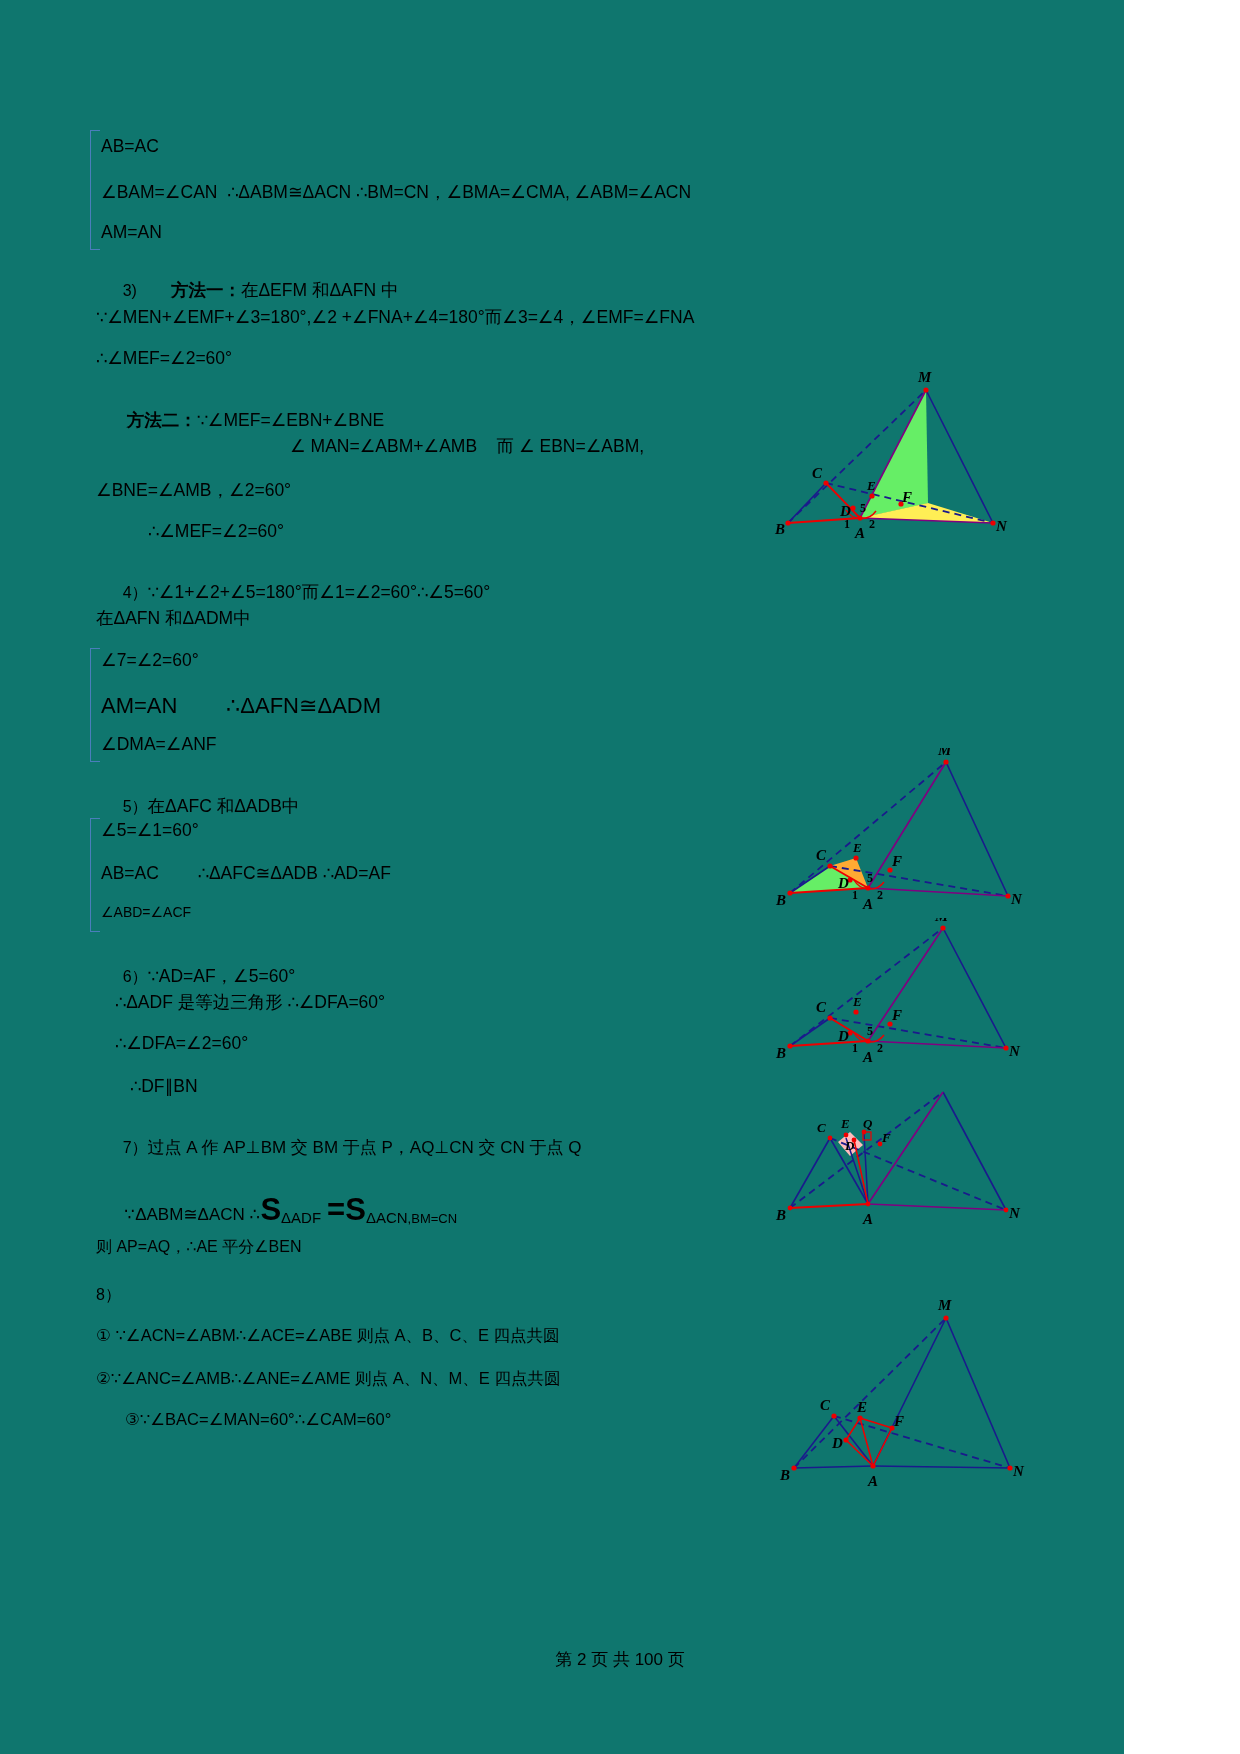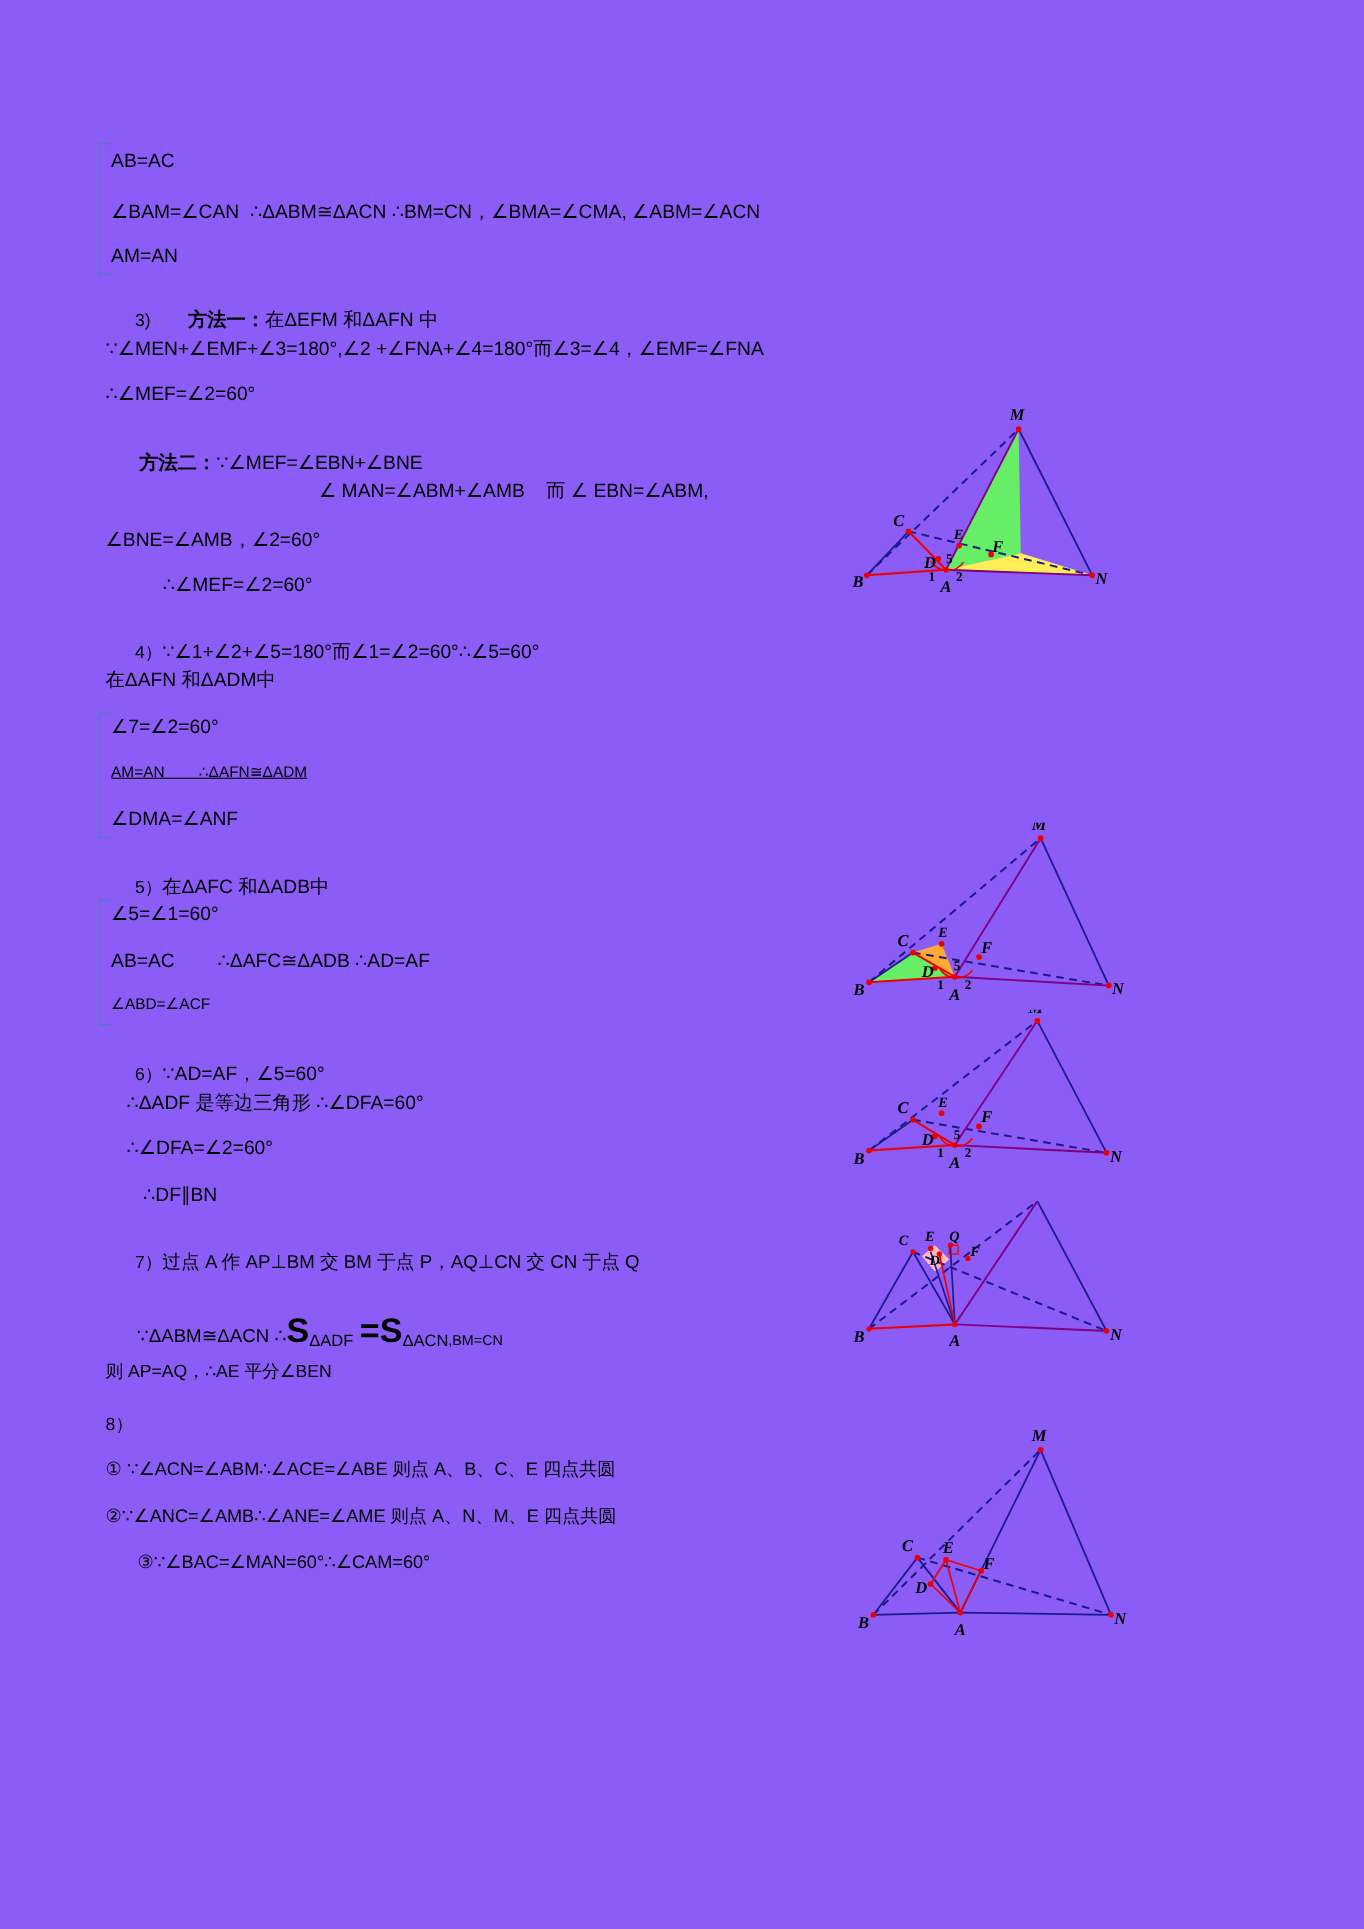--- a/index.html
+++ b/index.html
@@ -2,23 +2,23 @@
 <html><head>
 <meta charset="utf-8">
 <style>
   html, body {
     margin: 0;
     padding: 0;
     background: #ffffff;
   }
   .page {
     position: relative;
-    width: 1240px;
+    width: 1124px;
     height: 1754px;
-    background: #8b5cf6;
+    background: #0f766e;
     font-family: "Liberation Sans", "DejaVu Sans", sans-serif;
     overflow: hidden;
   }
 
   .ln { position: absolute; white-space: pre; color:#000; }
 
   
   .brace {
     position: absolute;
     border-left: 1.6px solid #4a7ebb;
@@ -93,21 +93,21 @@
     <div class="ln" style="left:96px; top:478px; font-size:17.5px;">∠BNE=∠AMB，∠2=60°</div>
     <div class="ln" style="left:148px; top:521px; font-size:17.5px;">∴∠MEF=∠2=60°</div>
 
     <div class="ln" style="left:96px; top:562px;">
       <span style="font-size:16px;">4）</span><span style="font-size:17.5px;">∵∠1+∠2+∠5=180°而∠1=∠2=60°∴∠5=60°</span>
     </div>
     <div class="ln" style="left:96px; top:606px; font-size:17.5px;">在ΔAFN 和ΔADM中</div>
 
     <div class="brace" style="left:90px; top:648px; height:112px;"></div>
     <div class="ln" style="left:101px; top:650px; font-size:17.5px;">∠7=∠2=60°</div>
-    <div class="ln" style="left:101px; top:693px; font-size:14px;text-decoration:underline;">AM=AN        ∴ΔAFN≅ΔADM</div>
+    <div class="ln" style="left:101px; top:693px; font-size:22px;">AM=AN        ∴ΔAFN≅ΔADM</div>
     <div class="ln" style="left:101px; top:734px; font-size:17.5px;">∠DMA=∠ANF</div>
 
     <div class="ln" style="left:96px; top:776px;">
       <span style="font-size:16px;">5）</span><span style="font-size:17.5px;">在ΔAFC 和ΔADB中</span>
     </div>
     <div class="brace" style="left:90px; top:818px; height:112px;"></div>
     <div class="ln" style="left:101px; top:820px; font-size:17.5px;">∠5=∠1=60°</div>
     <div class="ln" style="left:101px; top:863px; font-size:17.5px;">AB=AC        ∴ΔAFC≅ΔADB ∴AD=AF</div>
     <div class="ln" style="left:101px; top:904px; font-size:14px;">∠ABD=∠ACF</div>
 
@@ -125,20 +125,23 @@
       <span>∵ΔABM≅ΔACN ∴</span><span class="big-s">S</span><span class="sub">ΔADF</span><span class="big-s" style="margin-left:6px;">=S</span><span class="sub">ΔACN</span><span class="subsm">,BM=CN</span>
     </div>
     <div class="ln" style="left:96px; top:1237px; font-size:16px;">则 AP=AQ，∴AE 平分∠BEN</div>
 
     <div class="ln" style="left:96px; top:1285px; font-size:16px;">8）</div>
     <div class="ln" style="left:96px; top:1325px; font-size:16.5px;">① ∵∠ACN=∠ABM∴∠ACE=∠ABE 则点 A、B、C、E 四点共圆</div>
     <div class="ln" style="left:96px; top:1368px; font-size:16.5px;">②∵∠ANC=∠AMB∴∠ANE=∠AME 则点 A、N、M、E 四点共圆</div>
     <div class="ln" style="left:96px; top:1410px; font-size:16.5px;margin-left:29px;">③∵∠BAC=∠MAN=60°∴∠CAM=60°</div>
   </div>
 
+  <div class="footer">
+    <span class="footer-inner">第 2 页 共 100 页</span>
+  </div>
 
   <div class="fig" style="left:768px; top:368px;">
     <svg width="270" height="175" viewBox="0 0 270 175">
 
       <polygon points="104,128 92,150 160,135" fill="#66ee66" stroke="none"></polygon>
       <polygon points="92,150 160,135 158,22" fill="#66ee66" stroke="none"></polygon>
       <polygon points="92,150 160,135 225,155" fill="#ffee55" stroke="none"></polygon>
 
       <line x1="20" y1="155" x2="58" y2="115" stroke="#1a1a8c" stroke-width="1.6"></line>
       <line x1="20" y1="155" x2="158" y2="22" stroke="#1a1a8c" stroke-width="1.8" stroke-dasharray="7,5"></line>

